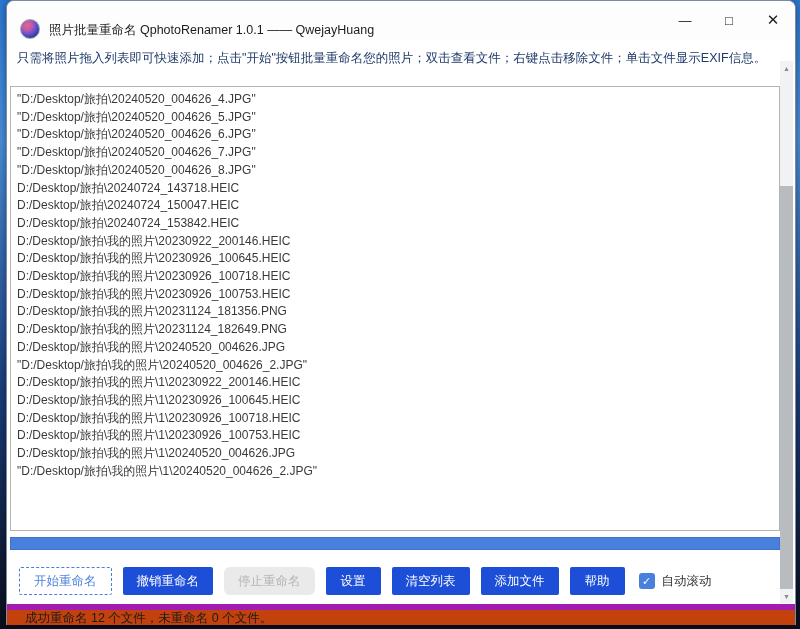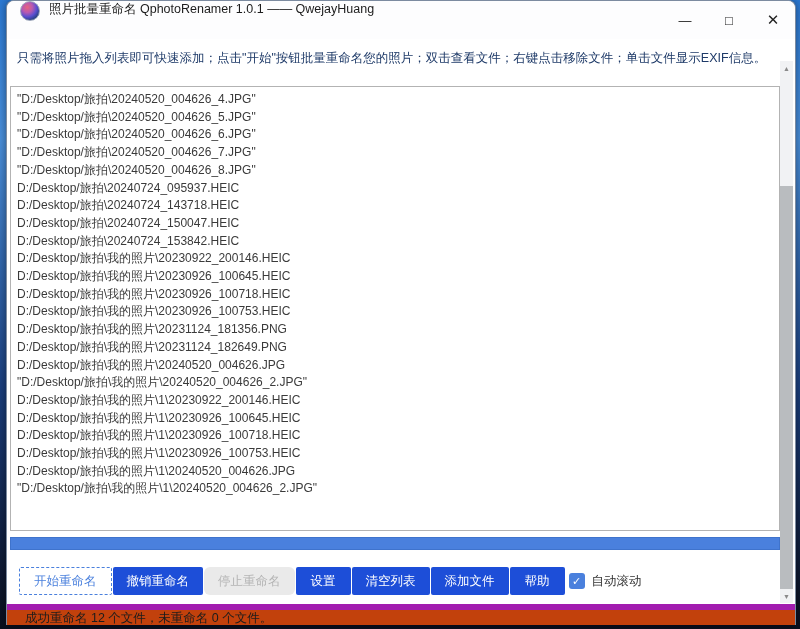--- a/index.html
+++ b/index.html
@@ -6,21 +6,21 @@
   html,body { width:800px; height:629px; overflow:hidden;
     font-family:"Liberation Sans","DejaVu Sans",sans-serif; }
   .desktop { position:fixed; inset:0;
     background:linear-gradient(180deg,#2b79d4 0%,#4a90dc 22%,#1b3f7e 62%,#0a0e1c 100%); }
   .window { position:absolute; left:6px; top:0; width:790px; height:625px;
     background:#ffffff; border:1px solid #7c8ba0; border-bottom:none;
     border-radius:8px 8px 0 0; box-shadow:0 0 8px rgba(0,0,0,.45); overflow:hidden; }
 
   
   .titlebar { position:absolute; top:0; left:0; right:0; height:38px;
-    background:#fdfdfe; display:flex; align-items:flex-start; padding-left:13px; }
+    background:#fdfdfe; display:flex; align-items:flex-end; padding-left:13px; }
   .app-icon { width:20px; height:20px; border-radius:50%; flex:0 0 auto;
     background:radial-gradient(circle at 35% 30%, #e8657e 0%, #b85ab0 30%, #5a4fd0 55%, #27407f 78%, #16325e 100%);
     border:1px solid #9aa4b8; }
   .title-text { margin-left:9px; font-size:12.5px; color:#1c1c1c; white-space:nowrap; }
   .controls { margin-left:auto; display:flex; height:100%; }
   .ctrl { width:44px; height:100%; display:flex; align-items:center; justify-content:center;
     font-size:13px; color:#222; cursor:default; }
   .ctrl.close { font-size:15px; }
 
   
@@ -32,21 +32,21 @@
     background:#ffffff; border:1px solid #b3b3b3; padding:4px 0 0 6px; overflow:hidden; }
   .list-item { font-size:12px; line-height:17.7px; color:#3a3a3a; white-space:nowrap; }
 
   
   .progress { position:absolute; left:3px; top:536px; width:770px; height:13px;
     background:#e6e8eb; }
   .progress-fill { height:100%; background:#4a80dd; border:1px solid #3f73cc; }
 
   
   .toolbar { position:absolute; left:12px; top:565px; height:30px;
-    display:flex; align-items:center; gap:1px; }
+    display:flex; align-items:center; gap:11px; }
   .btn { height:28px; padding:0 14px; background:#1d4ed8; color:#ffffff;
     font-size:12.5px; display:flex; align-items:center; justify-content:center;
     border:none; border-radius:2px; cursor:default; white-space:nowrap; }
   .btn.small { padding:0 15px; }
   .btn.focused { background:#ffffff; color:#4a80dd; border:1px dashed #4a80dd; }
   .btn.disabled { background:#eaeaea; color:#b4b4b4;border-radius:6px; }
   .checkbox-row { display:flex; align-items:center; gap:7px; margin-left:3px; }
   .checkbox { width:16px; height:16px; background:#4a80dd; border-radius:3px;
     color:#fff; font-size:11px; display:flex; align-items:center; justify-content:center; }
   .checkbox-label { font-size:12.5px; color:#333333; }
@@ -90,21 +90,20 @@
       <div class="list-item">"D:/Desktop/旅拍\20240520_004626_4.JPG"</div>
 
       <div class="list-item">"D:/Desktop/旅拍\20240520_004626_5.JPG"</div>
 
       <div class="list-item">"D:/Desktop/旅拍\20240520_004626_6.JPG"</div>
 
       <div class="list-item">"D:/Desktop/旅拍\20240520_004626_7.JPG"</div>
 
       <div class="list-item">"D:/Desktop/旅拍\20240520_004626_8.JPG"</div>
 
-      <div class="list-item">D:/Desktop/旅拍\20240724_095937.HEIC</div>
 
       <div class="list-item">D:/Desktop/旅拍\20240724_143718.HEIC</div>
 
       <div class="list-item">D:/Desktop/旅拍\20240724_150047.HEIC</div>
 
       <div class="list-item">D:/Desktop/旅拍\20240724_153842.HEIC</div>
 
       <div class="list-item">D:/Desktop/旅拍\我的照片\20230922_200146.HEIC</div>
 
       <div class="list-item">D:/Desktop/旅拍\我的照片\20230926_100645.HEIC</div>

